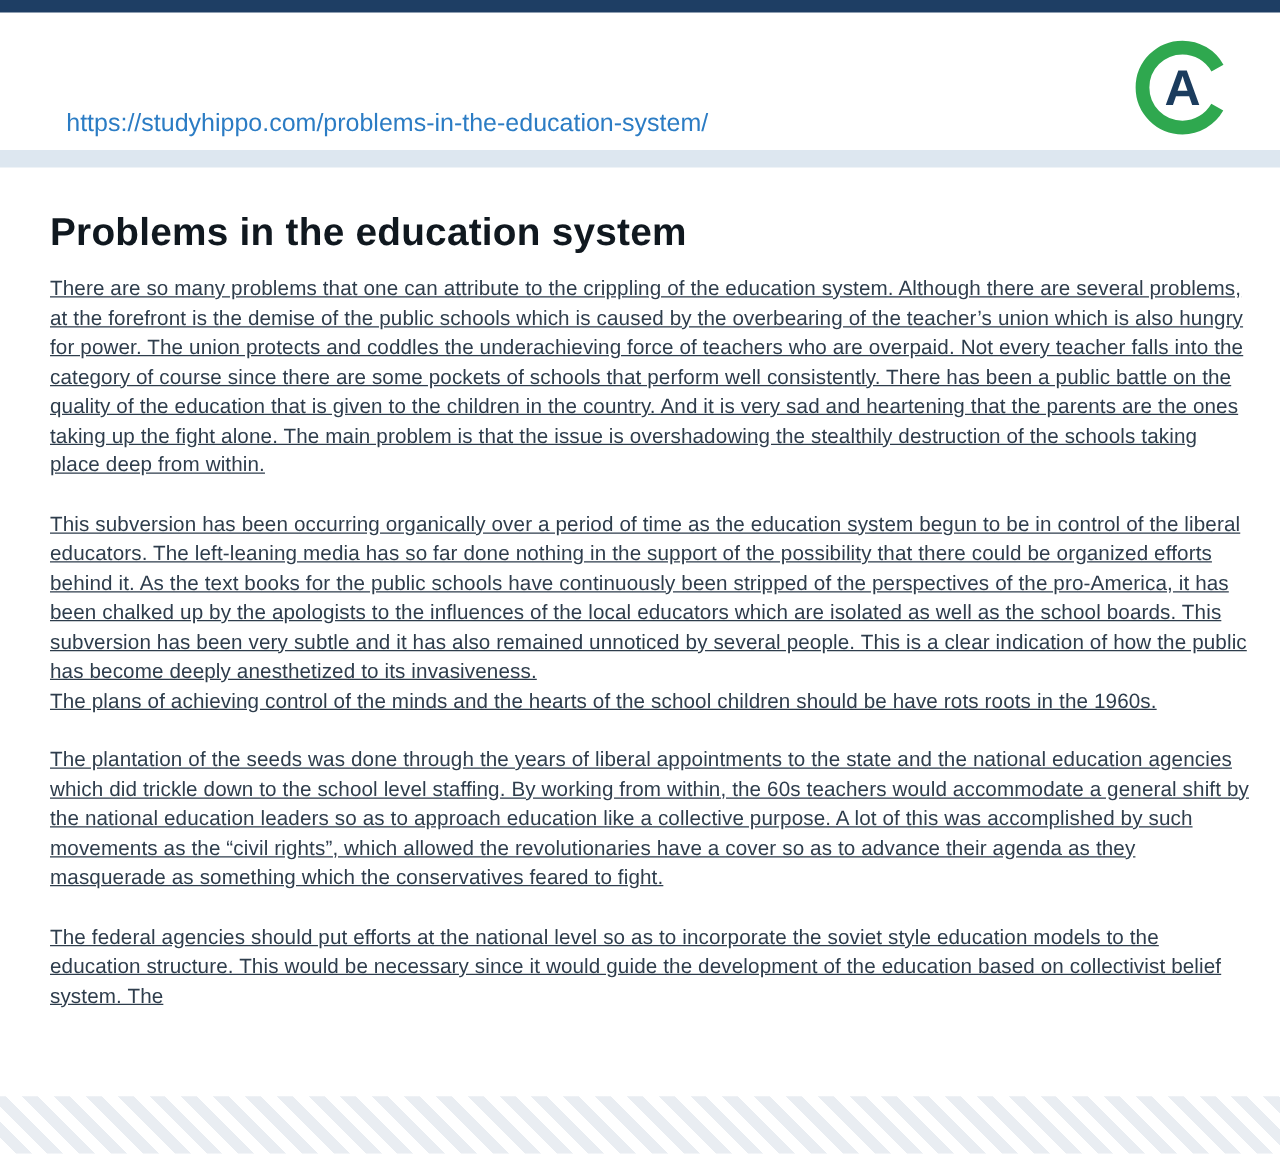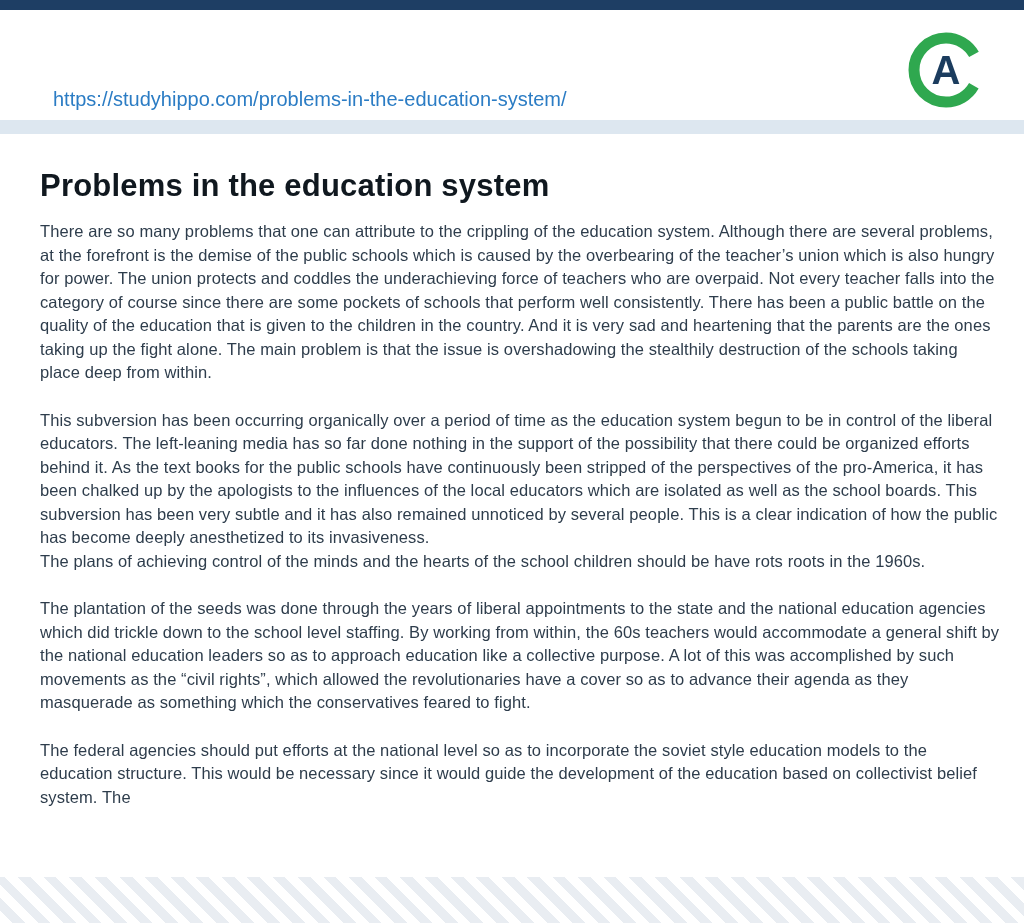--- a/index.html
+++ b/index.html
@@ -68,20 +68,21 @@
     color: #10181f;
     letter-spacing: 0.2px;
   }
   .article-paragraph {
     margin: 0 0 24px 0;
     font-size: 16.5px;
     line-height: 23.5px;
     color: #2e3d4c;
     letter-spacing: 0.1px;
     white-space: pre-line;
+    text-decoration: underline;
   }
   .page-tear-stripes {
     position: absolute;
     left: 0;
     right: 0;
     bottom: 0;
     height: 46px;
     background: repeating-linear-gradient(
       45deg,
       #ffffff 0px, #ffffff 9px,

